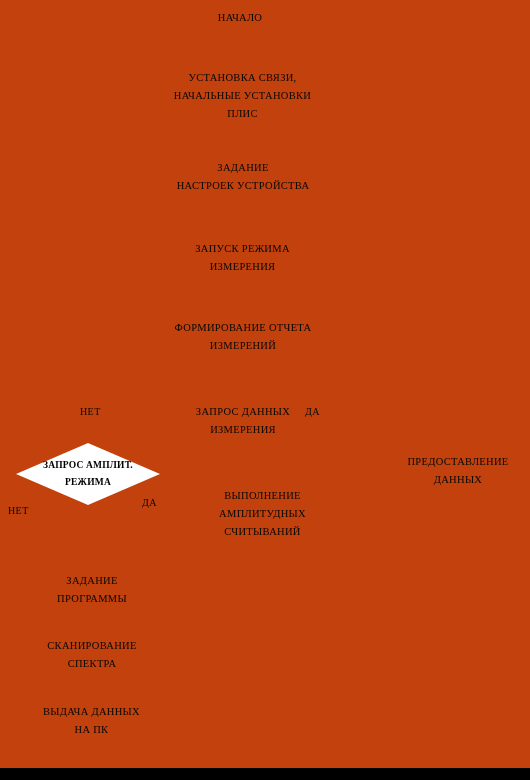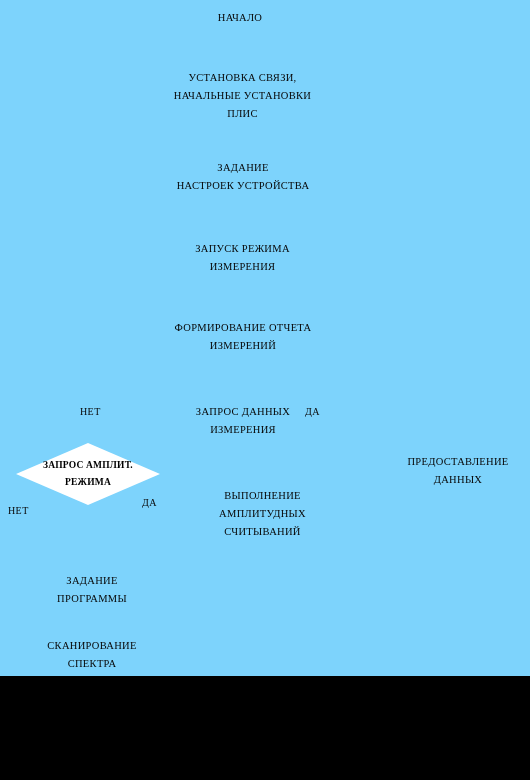--- a/index.html
+++ b/index.html
@@ -3,22 +3,22 @@
 <meta charset="utf-8">
 <style>
   html, body {
     margin: 0;
     padding: 0;
     background: #000000;
   }
   #canvas {
     position: relative;
     width: 530px;
-    height: 676px;
-    background: #7dd3fc;
+    height: 768px;
+    background: #c2410c;
     overflow: hidden;
     font-family: "Liberation Serif", "DejaVu Serif", serif;
   }
   .node {
     position: absolute;
     color: #070707;
     font-size: 10.5px;
     line-height: 1.72;
     text-align: center;
     letter-spacing: 0.3px;

